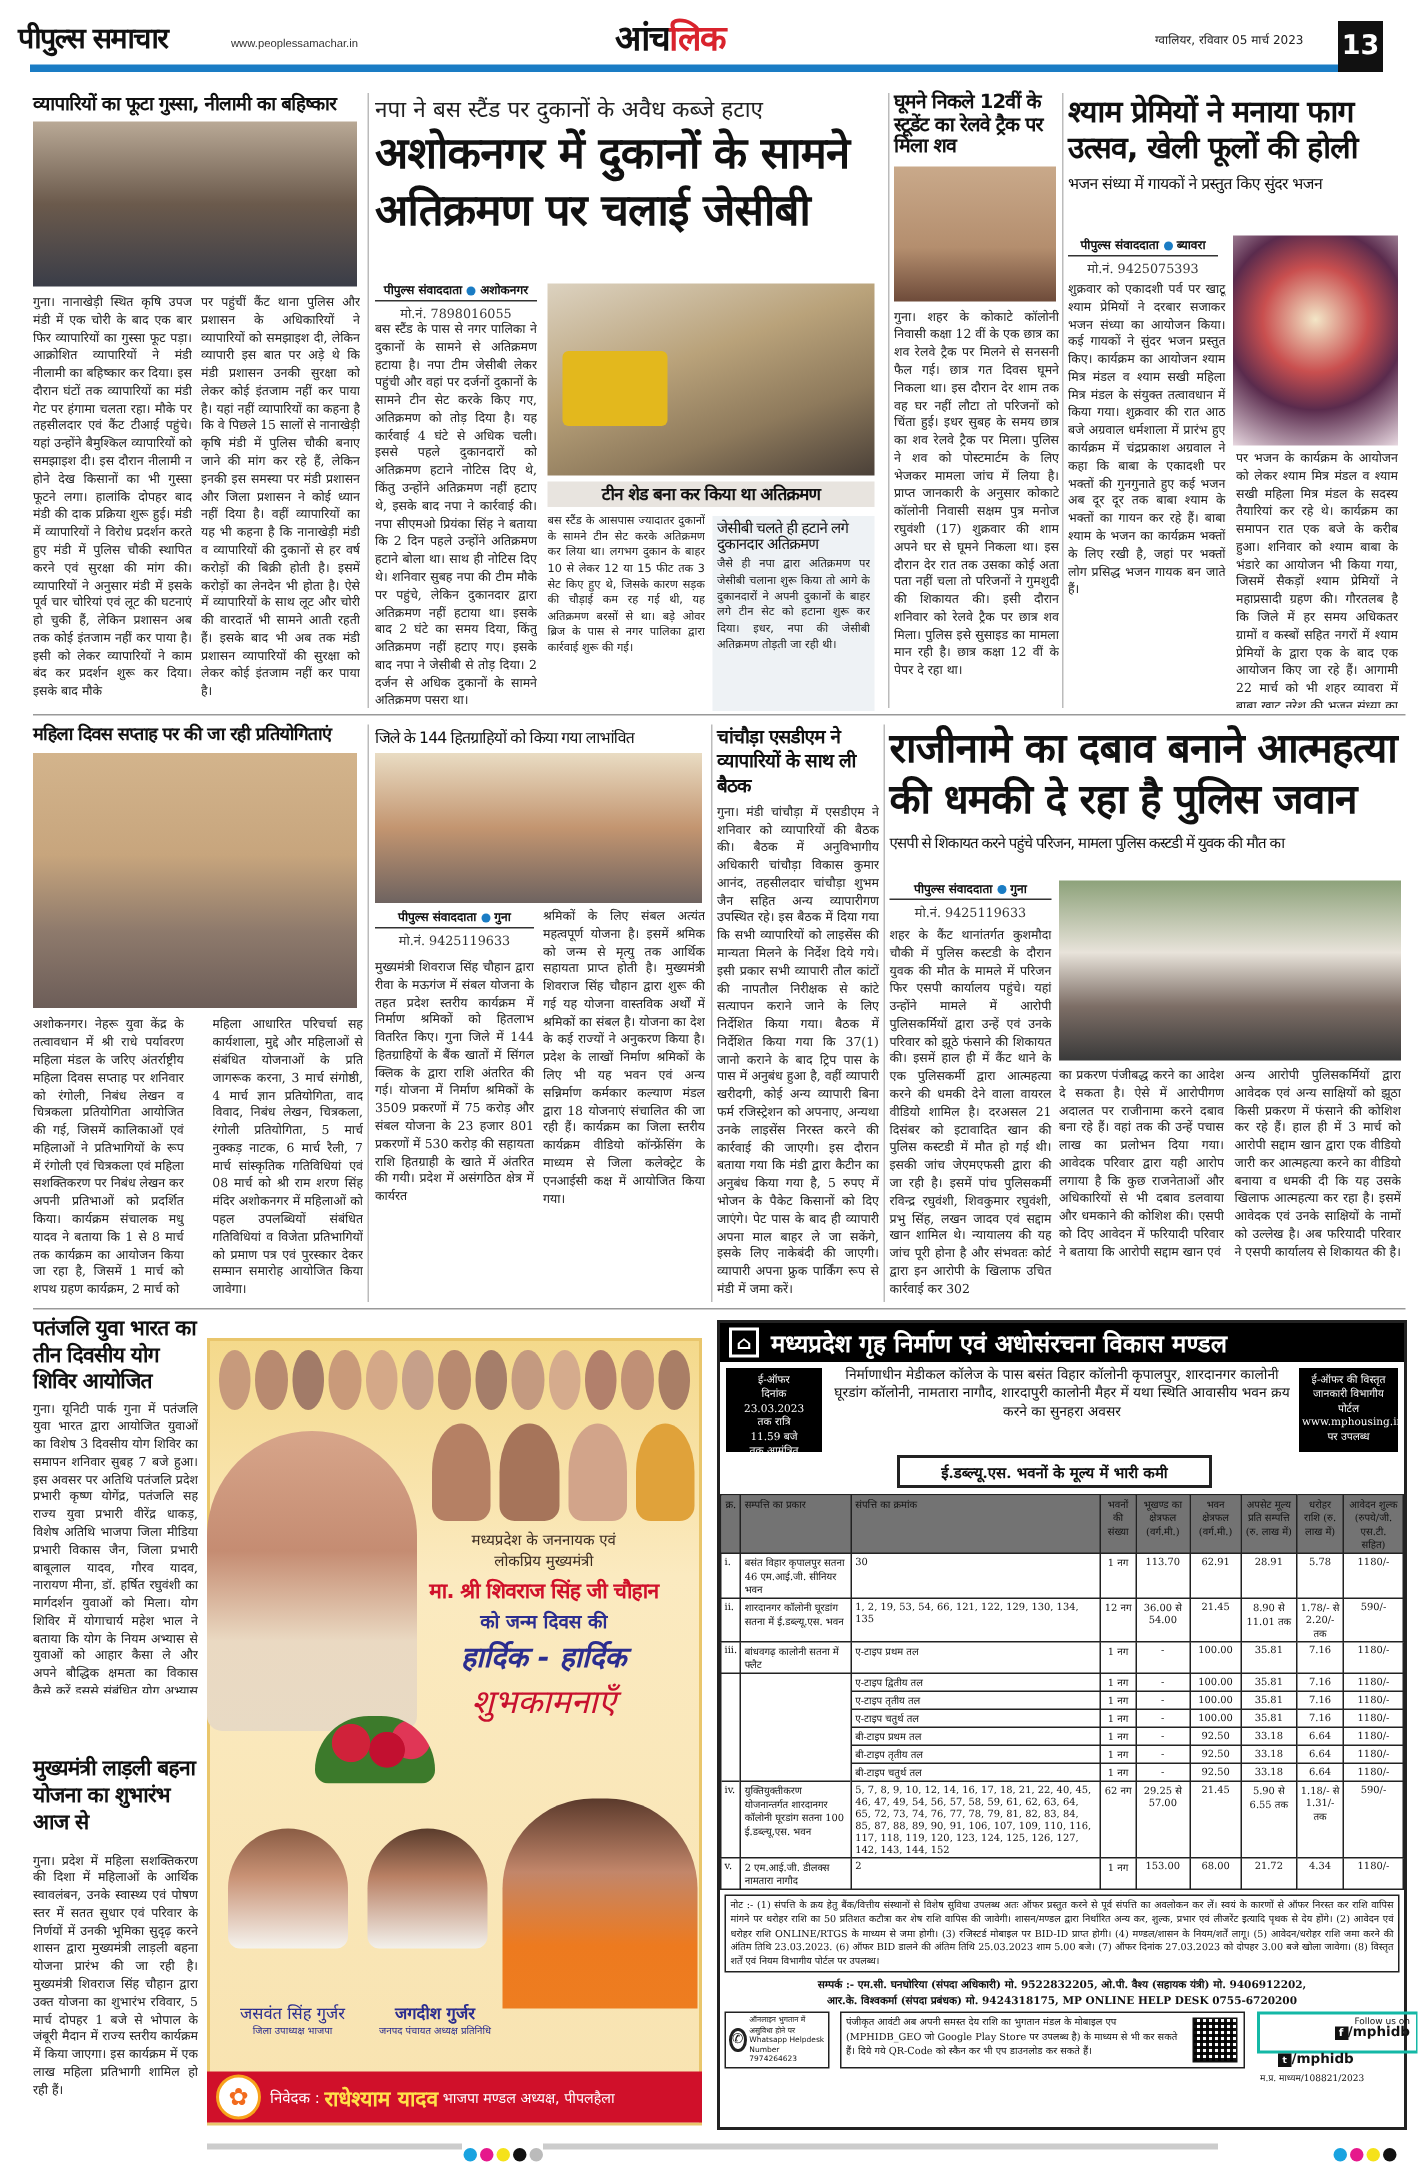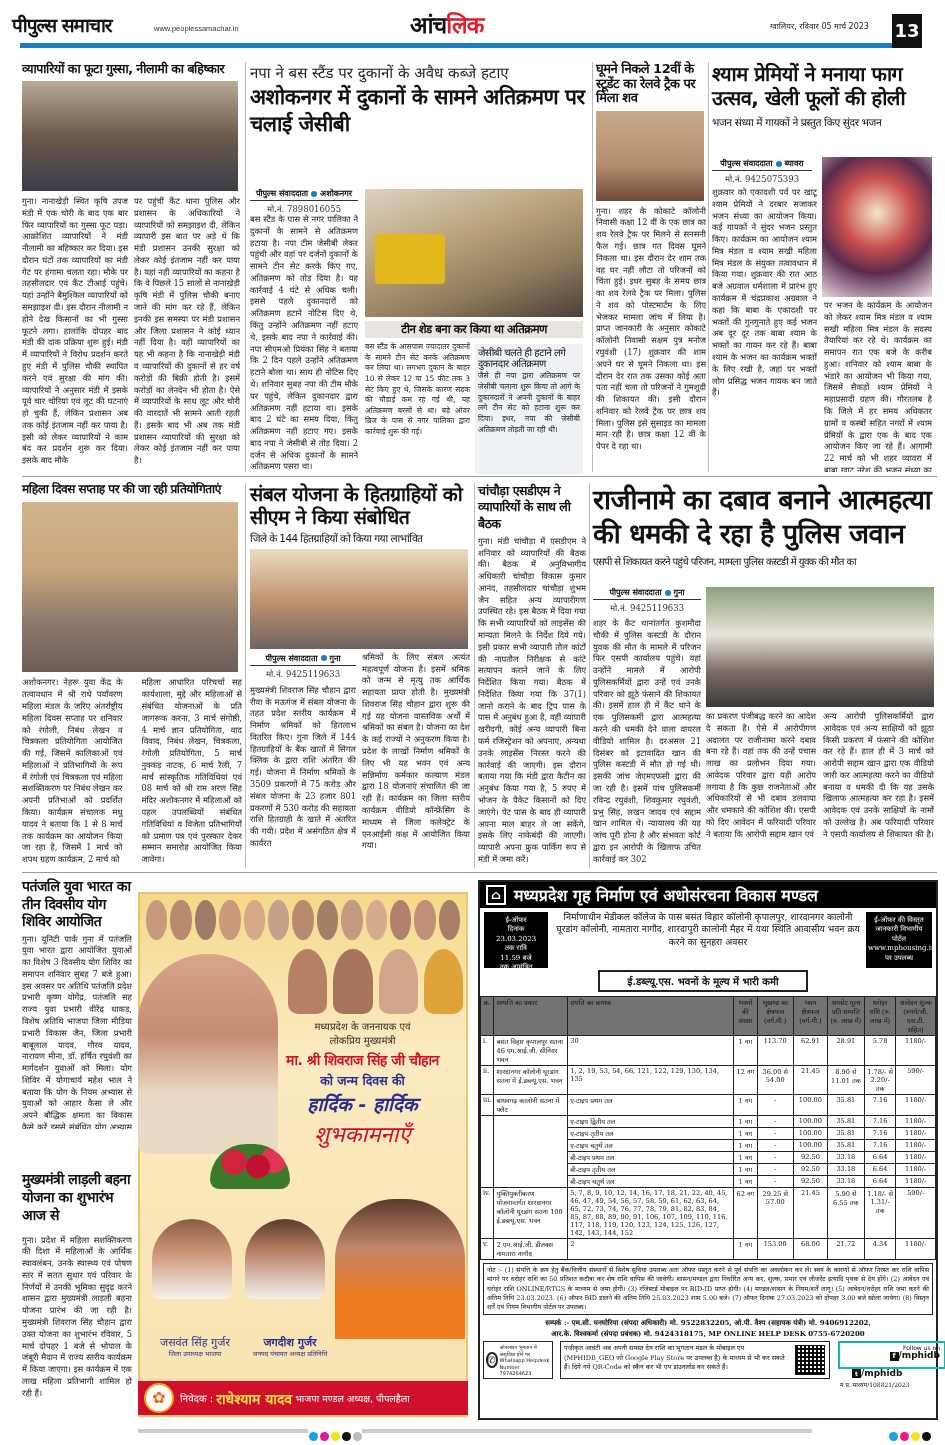--- a/index.html
+++ b/index.html
@@ -39,21 +39,21 @@
   <div style="display:flex;gap:6px;margin-top:5px">
     <div class="body-text" style="width:106px;height:280px">गुना। नानाखेड़ी स्थित कृषि उपज मंडी में एक चोरी के बाद एक बार फिर व्यापारियों का गुस्सा फूट पड़ा। आक्रोशित व्यापारियों ने मंडी नीलामी का बहिष्कार कर दिया। इस दौरान घंटों तक व्यापारियों का मंडी गेट पर हंगामा चलता रहा। मौके पर तहसीलदार एवं कैंट टीआई पहुंचे। यहां उन्होंने बैमुश्किल व्यापारियों को समझाइश दी। इस दौरान नीलामी न होने देख किसानों का भी गुस्सा फूटने लगा। हालांकि दोपहर बाद मंडी की दाक प्रक्रिया शुरू हुई। मंडी में व्यापारियों ने विरोध प्रदर्शन करते हुए मंडी में पुलिस चौकी स्थापित करने एवं सुरक्षा की मांग की। व्यापारियों ने अनुसार मंडी में इसके पूर्व चार चोरियां एवं लूट की घटनाएं हो चुकी हैं, लेकिन प्रशासन अब तक कोई इंतजाम नहीं कर पाया है। इसी को लेकर व्यापारियों ने काम बंद कर प्रदर्शन शुरू कर दिया। इसके बाद मौके</div>
     <div class="body-text" style="width:106px;height:280px">पर पहुंचीं कैंट थाना पुलिस और प्रशासन के अधिकारियों ने व्यापारियों को समझाइश दी, लेकिन व्यापारी इस बात पर अड़े थे कि मंडी प्रशासन उनकी सुरक्षा को लेकर कोई इंतजाम नहीं कर पाया है। यहां नहीं व्यापारियों का कहना है कि वे पिछले 15 सालों से नानाखेड़ी कृषि मंडी में पुलिस चौकी बनाए जाने की मांग कर रहे हैं, लेकिन इनकी इस समस्या पर मंडी प्रशासन और जिला प्रशासन ने कोई ध्यान नहीं दिया है। वहीं व्यापारियों का यह भी कहना है कि नानाखेड़ी मंडी व व्यापारियों की दुकानों से हर वर्ष करोड़ों की बिक्री होती है। इसमें करोड़ों का लेनदेन भी होता है। ऐसे में व्यापारियों के साथ लूट और चोरी की वारदातें भी सामने आती रहती हैं। इसके बाद भी अब तक मंडी प्रशासन व्यापारियों की सुरक्षा को लेकर कोई इंतजाम नहीं कर पाया है।</div>
   </div>
 </div>
 
 <div class="vr" style="left:245px;top:62px;height:410px"></div>
 
 <div class="abs" style="left:250px;top:62px;width:340px;height:410px">
   <div class="abs" style="left:0;top:0;font-family:'DejaVu Sans',sans-serif;font-size:15px;color:#222;white-space:nowrap">नपा ने बस स्टैंड पर दुकानों के अवैध कब्जे हटाए</div>
-  <div class="abs hl" style="left:0;top:22px;width:340px;font-size:21px;line-height:1.3">अशोकनगर में दुकानों के सामने अतिक्रमण पर चलाई जेसीबी</div>
+  <div class="abs hl" style="left:0;top:22px;width:340px;font-size:29px;line-height:1.3">अशोकनगर में दुकानों के सामने अतिक्रमण पर चलाई जेसीबी</div>
   <div class="abs" style="left:0;top:125px;width:108px">
     <div class="byline"><span>पीपुल्स संवाददाता</span><span class="dot"></span><span>अशोकनगर</span></div>
     <div class="mob">मो.नं. 7898016055</div>
   </div>
   <div class="abs body-text" style="left:0;top:152px;width:108px;height:260px">बस स्टैंड के पास से नगर पालिका ने दुकानों के सामने से अतिक्रमण हटाया है। नपा टीम जेसीबी लेकर पहुंची और वहां पर दर्जनों दुकानों के सामने टीन सेट करके किए गए, अतिक्रमण को तोड़ दिया है। यह कार्रवाई 4 घंटे से अधिक चली। इससे पहले दुकानदारों को अतिक्रमण हटाने नोटिस दिए थे, किंतु उन्होंने अतिक्रमण नहीं हटाए थे, इसके बाद नपा ने कार्रवाई की। नपा सीएमओ प्रियंका सिंह ने बताया कि 2 दिन पहले उन्होंने अतिक्रमण हटाने बोला था। साथ ही नोटिस दिए थे। शनिवार सुबह नपा की टीम मौके पर पहुंचे, लेकिन दुकानदार द्वारा अतिक्रमण नहीं हटाया था। इसके बाद 2 घंटे का समय दिया, किंतु अतिक्रमण नहीं हटाए गए। इसके बाद नपा ने जेसीबी से तोड़ दिया। 2 दर्जन से अधिक दुकानों के सामने अतिक्रमण पसरा था।</div>
   <div class="abs photo" style="left:115px;top:127px;width:218px;height:128px;background:linear-gradient(160deg,#dcd2c0 0%,#b9a27a 40%,#8e7a5c 70%,#4a4038 100%)">
     <div class="abs" style="left:10px;top:45px;width:70px;height:50px;background:#e3b81d;border-radius:4px"></div>
   </div>
   <div class="abs hl" style="left:115px;top:259px;width:218px;background:#e8e4df;font-size:11.5px;text-align:center;padding:2px 0">टीन शेड बना कर किया था अतिक्रमण</div>
   <div class="abs body-text" style="left:115px;top:280px;width:105px;height:130px;font-family:'DejaVu Sans',sans-serif;font-size:7.5px">बस स्टैंड के आसपास ज्यादातर दुकानों के सामने टीन सेट करके अतिक्रमण कर लिया था। लगभग दुकान के बाहर 10 से लेकर 12 या 15 फीट तक 3 सेट किए हुए थे, जिसके कारण सड़क की चौड़ाई कम रह गई थी, यह अतिक्रमण बरसों से था। बड़े ओवर ब्रिज के पास से नगर पालिका द्वारा कार्रवाई शुरू की गई।</div>
@@ -92,21 +92,20 @@
   <div class="photo" style="margin-top:6px;width:216px;height:170px;background:linear-gradient(180deg,#d3b48c 0%,#c7a57d 40%,#8e7a6c 70%,#6c5d58 100%)"></div>
   <div style="display:flex;gap:19px;margin-top:5px">
     <div class="body-text" style="width:106px;height:190px">अशोकनगर। नेहरू युवा केंद्र के तत्वावधान में श्री राधे पर्यावरण महिला मंडल के जरिए अंतर्राष्ट्रीय महिला दिवस सप्ताह पर शनिवार को रंगोली, निबंध लेखन व चित्रकला प्रतियोगिता आयोजित की गई, जिसमें कालिकाओं एवं महिलाओं ने प्रतिभागियों के रूप में रंगोली एवं चित्रकला एवं महिला सशक्तिकरण पर निबंध लेखन कर अपनी प्रतिभाओं को प्रदर्शित किया। कार्यक्रम संचालक मधु यादव ने बताया कि 1 से 8 मार्च तक कार्यक्रम का आयोजन किया जा रहा है, जिसमें 1 मार्च को शपथ ग्रहण कार्यक्रम, 2 मार्च को</div>
     <div class="body-text" style="width:106px;height:190px">महिला आधारित परिचर्चा सह कार्यशाला, मुद्दे और महिलाओं से संबंधित योजनाओं के प्रति जागरूक करना, 3 मार्च संगोष्ठी, 4 मार्च ज्ञान प्रतियोगिता, वाद विवाद, निबंध लेखन, चित्रकला, रंगोली प्रतियोगिता, 5 मार्च नुक्कड़ नाटक, 6 मार्च रैली, 7 मार्च सांस्कृतिक गतिविधियां एवं 08 मार्च को श्री राम शरण सिंह मंदिर अशोकनगर में महिलाओं को पहल उपलब्धियों संबंधित गतिविधियां व विजेता प्रतिभागियों को प्रमाण पत्र एवं पुरस्कार देकर सम्मान समारोह आयोजित किया जावेगा।</div>
   </div>
 </div>
 
 <div class="vr" style="left:245px;top:483px;height:385px"></div>
 
 <div class="abs" style="left:250px;top:483px;width:222px;height:385px">
-  <div class="hl" style="font-size:19.5px;line-height:1.2">संबल योजना के हितग्राहियों को सीएम ने किया संबोधित</div>
   <div style="font-family:'DejaVu Sans',sans-serif;font-size:10.5px;margin-top:1px;white-space:nowrap;letter-spacing:-0.6px">जिले के 144 हितग्राहियों को किया गया लाभांवित</div>
   <div class="photo" style="margin-top:4px;width:218px;height:100px;background:linear-gradient(180deg,#e9dcc3 0%,#c39570 50%,#6e6360 100%)"></div>
   <div style="display:flex;gap:6px;margin-top:3px">
     <div style="width:106px">
       <div class="byline"><span>पीपुल्स संवाददाता</span><span class="dot"></span><span>गुना</span></div>
       <div class="mob">मो.नं. 9425119633</div>
       <div class="body-text" style="margin-top:6px;height:170px">मुख्यमंत्री शिवराज सिंह चौहान द्वारा रीवा के मऊगंज में संबल योजना के तहत प्रदेश स्तरीय कार्यक्रम में निर्माण श्रमिकों को हितलाभ वितरित किए। गुना जिले में 144 हितग्राहियों के बैंक खातों में सिंगल क्लिक के द्वारा राशि अंतरित की गई। योजना में निर्माण श्रमिकों के 3509 प्रकरणों में 75 करोड़ और संबल योजना के 23 हजार 801 प्रकरणों में 530 करोड़ की सहायता राशि हितग्राही के खाते में अंतरित की गयी। प्रदेश में असंगठित क्षेत्र में कार्यरत</div>
     </div>
     <div class="body-text" style="width:108px;height:205px">श्रमिकों के लिए संबल अत्यंत महत्वपूर्ण योजना है। इसमें श्रमिक को जन्म से मृत्यु तक आर्थिक सहायता प्राप्त होती है। मुख्यमंत्री शिवराज सिंह चौहान द्वारा शुरू की गई यह योजना वास्तविक अर्थों में श्रमिकों का संबल है। योजना का देश के कई राज्यों ने अनुकरण किया है। प्रदेश के लाखों निर्माण श्रमिकों के लिए भी यह भवन एवं अन्य सन्निर्माण कर्मकार कल्याण मंडल द्वारा 18 योजनाएं संचालित की जा रही हैं। कार्यक्रम का जिला स्तरीय कार्यक्रम वीडियो कॉन्फ्रेंसिंग के माध्यम से जिला कलेक्ट्रेट के एनआईसी कक्ष में आयोजित किया गया।</div>
   </div>

